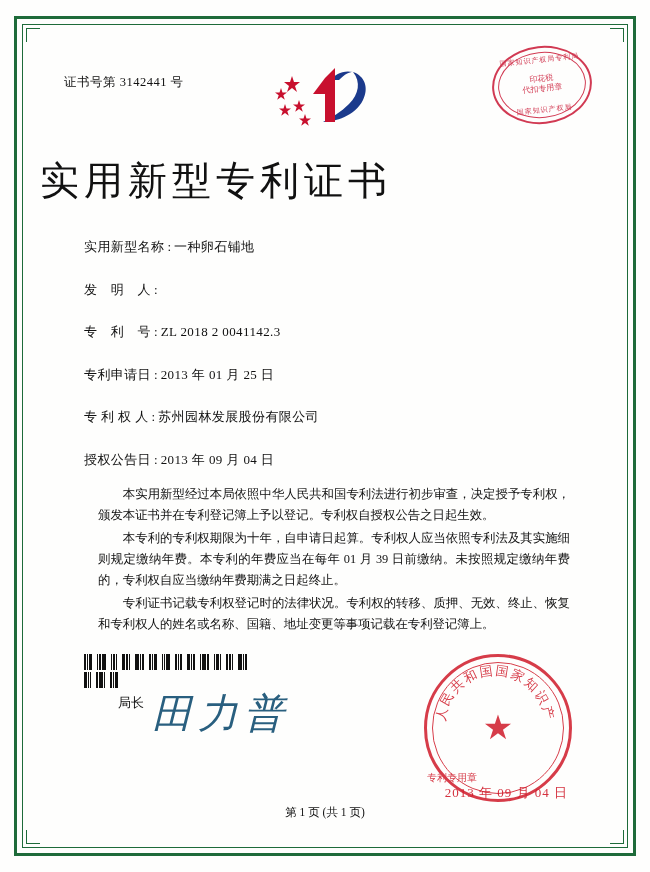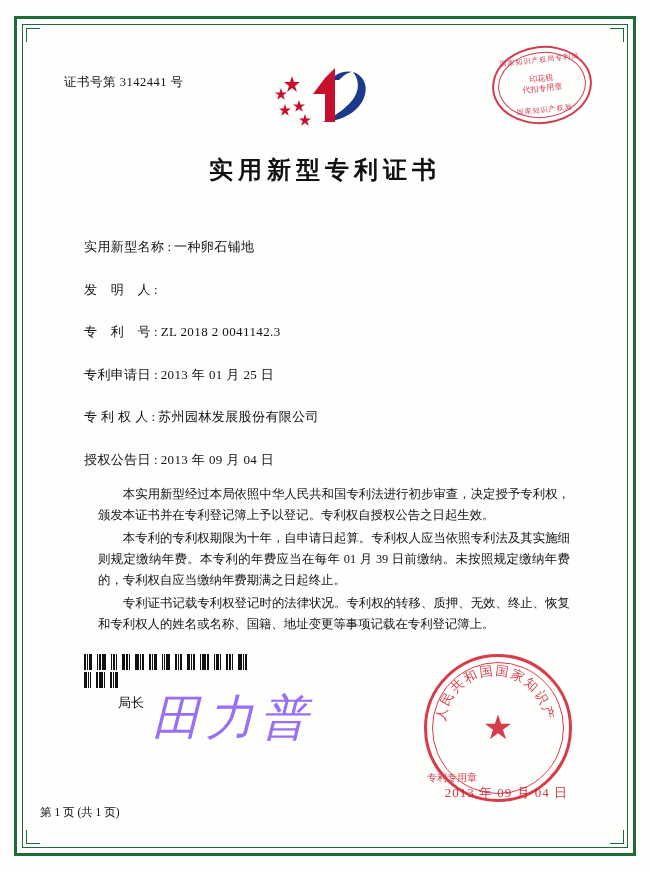--- a/index.html
+++ b/index.html
@@ -130,23 +130,22 @@
     width: 120px;
     height: 72px;
   }
 
   
   .title {
     position: absolute;
     top: 112px;
     left: 0;
     width: 100%;
-    text-align: center;
-    font-size: 24px;
-    font-weight: bold;
+    font-size: 39px;
+    font-weight: normal;
     letter-spacing: 5px;
     color: #111;
     font-family: "DejaVu Sans", sans-serif;
   }
 
   
   .fields {
     position: absolute;
     top: 196px;
     left: 44px;
@@ -208,22 +207,22 @@
     position: absolute;
     left: 78px;
     top: 652px;
     font-size: 13px;
     color: #111;
   }
   .signature {
     position: absolute;
     left: 112px;
     top: 644px;
-    font-size: 48px;
-    color: #8b5cf6;
+    font-size: 40px;
+    color: #0c4a6e;
     font-family: "DejaVu Serif", serif;
     font-style: italic;
     letter-spacing: 6px;
     opacity: 0.88;
   }
 
   
   .round-seal {
     position: absolute;
     right: 38px;
@@ -269,21 +268,21 @@
     letter-spacing: 1px;
     opacity: 0.9;
   }
 
   
   .footer {
     position: absolute;
     bottom: 10px;
     left: 0;
     width: 100%;
-    text-align: left;
+    text-align: center;
     font-size: 11.5px;
     color: #111;
   }
 </style>
 </head>
 <body>
 
 <div class="certificate">
 
   <div class="border-outer"></div>

